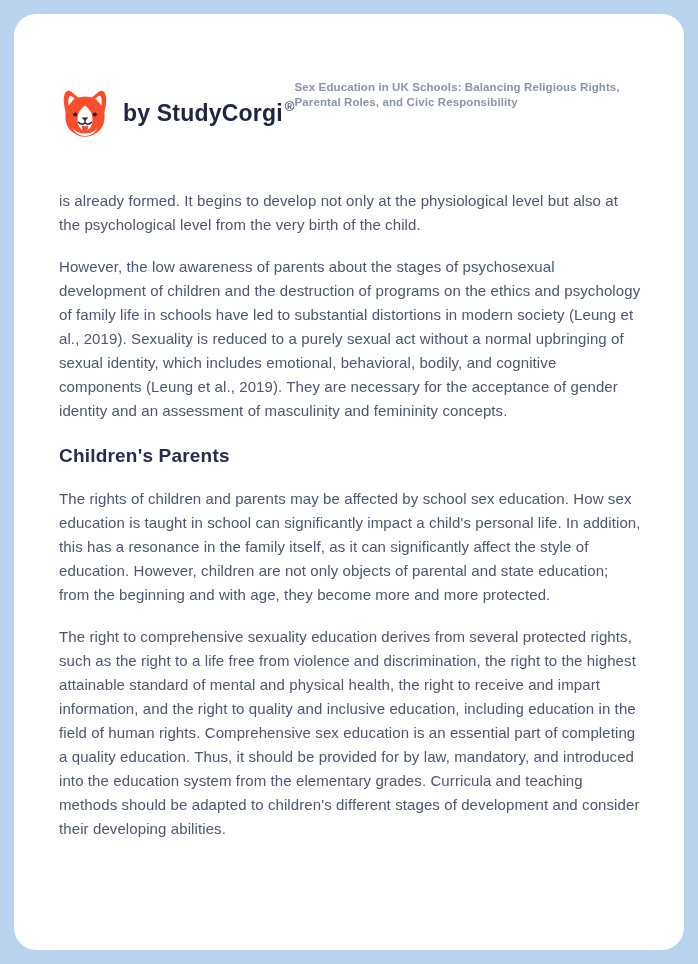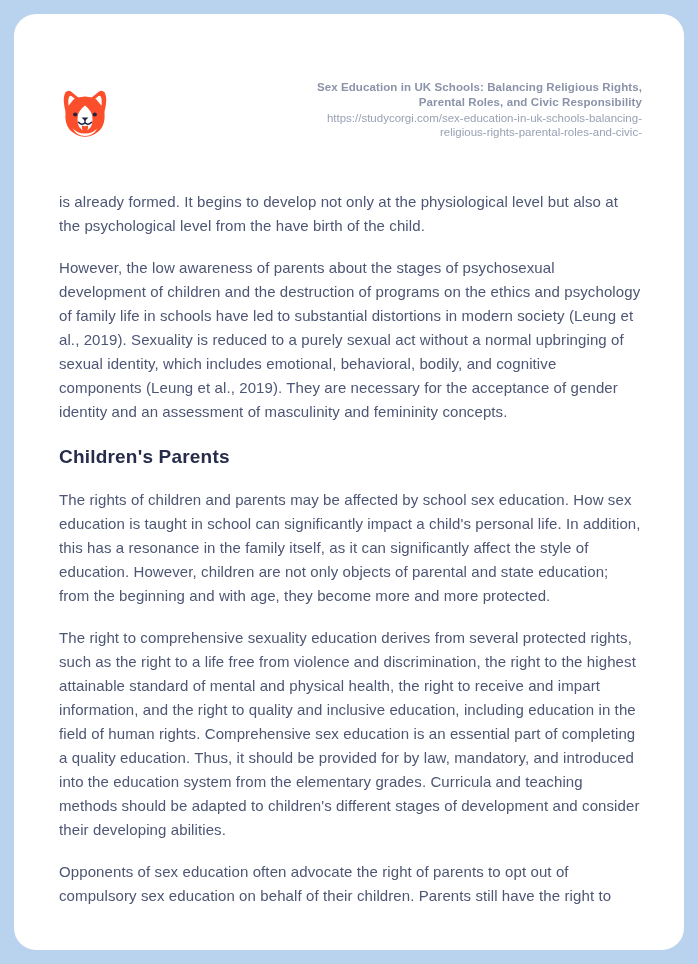--- a/index.html
+++ b/index.html
@@ -48,21 +48,20 @@
   }
   .reg-mark {
     font-size: 13px;
     font-weight: 400;
     color: #202544;
     vertical-align: 10px;
     margin-left: 2px;
   }
   .doc-meta {
     width: 348px;
-    text-align: right;
     margin-top: 4px;
   }
   .doc-title {
     font-size: 11.5px;
     font-weight: 700;
     line-height: 14.5px;
     color: #8a93a9;
     letter-spacing: 0.1px;
   }
   .doc-url {
@@ -123,33 +122,32 @@
               <circle cx="35.8" cy="26.5" r="2.1" fill="#202544"></circle>
 
               <path d="M22.6 29.5 L29.4 29.5 L26 33 Z" fill="#202544"></path>
 
               <path d="M26 32.5 L26 35.2" stroke="#202544" stroke-width="1.4" fill="none" stroke-linecap="round"></path>
               <path d="M19.5 34.2 Q22.5 37.6 26 35.2 Q29.5 37.6 32.5 34.2" stroke="#202544" stroke-width="1.5" fill="none" stroke-linecap="round"></path>
 
               <path d="M22.8 37.5 Q26 39 29.2 37.5 Q29.4 43.5 26 43.5 Q22.6 43.5 22.8 37.5 Z" fill="#fb4f2b"></path>
             </svg>
           </span>
+          <span class="brand-text"><span>by StudyCorgi</span><span class="reg-mark">®</span></span>
         </div>
 
         <div class="doc-meta">
           <div class="doc-title">Sex Education in UK Schools: Balancing Religious Rights, Parental Roles, and Civic Responsibility</div>
-          <a class="doc-url" href="#">https://studycorgi.com/sex-education-in-uk-schools-balancing-religious-rights-parental-roles-and-civic-</a>
         </div>
 
       </div>
 
       <div class="article">
-        <p>is already formed. It begins to develop not only at the physiological level but also at the psychological level from the have birth of the child.</p>
+        <p>is already formed. It begins to develop not only at the physiological level but also at the psychological level from the very birth of the child.</p>
         <p>However, the low awareness of parents about the stages of psychosexual development of children and the destruction of programs on the ethics and psychology of family life in schools have led to substantial distortions in modern society (Leung et al., 2019). Sexuality is reduced to a purely sexual act without a normal upbringing of sexual identity, which includes emotional, behavioral, bodily, and cognitive components (Leung et al., 2019). They are necessary for the acceptance of gender identity and an assessment of masculinity and femininity concepts.</p>
         <h2>Children's Parents</h2>
         <p>The rights of children and parents may be affected by school sex education. How sex education is taught in school can significantly impact a child's personal life. In addition, this has a resonance in the family itself, as it can significantly affect the style of education. However, children are not only objects of parental and state education; from the beginning and with age, they become more and more protected.</p>
         <p>The right to comprehensive sexuality education derives from several protected rights, such as the right to a life free from violence and discrimination, the right to the highest attainable standard of mental and physical health, the right to receive and impart information, and the right to quality and inclusive education, including education in the field of human rights. Comprehensive sex education is an essential part of completing a quality education. Thus, it should be provided for by law, mandatory, and introduced into the education system from the elementary grades. Curricula and teaching methods should be adapted to children's different stages of development and consider their developing abilities.</p>
-        <p>Opponents of sex education often advocate the right of parents to opt out of compulsory sex education on behalf of their children. Parents still have the right to</p>
       </div>
 
     </div>
   </div>
 </div>
 
 </body></html>

